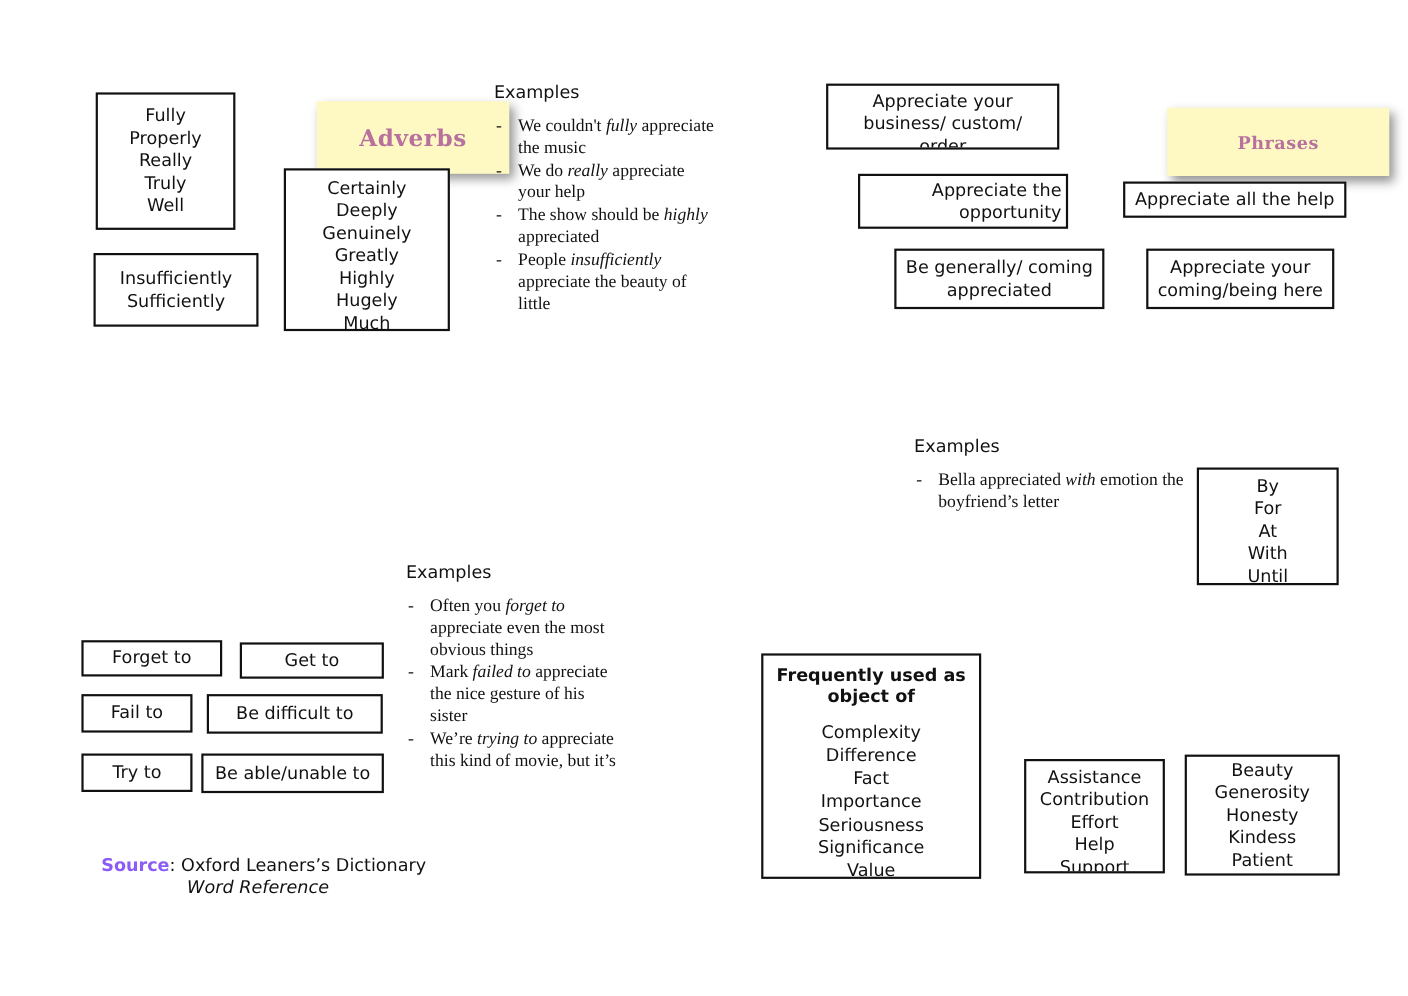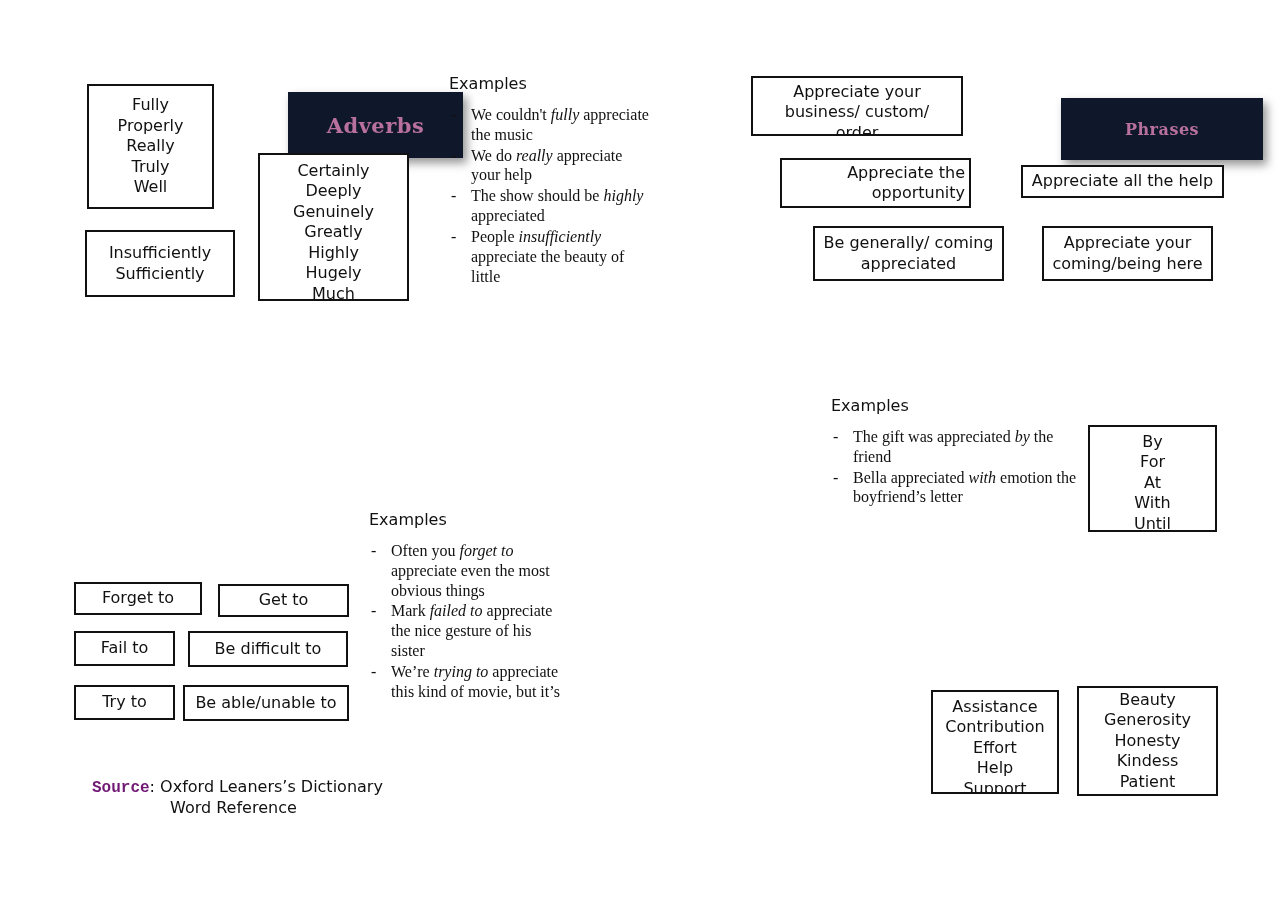--- a/index.html
+++ b/index.html
@@ -31,21 +31,21 @@
   }
   .box .ln{display:block;white-space:nowrap;}
 
   
   .box.clip{justify-content:flex-start;}
 
   
   .titlecard{
     position:absolute;
     box-sizing:border-box;
-    background:#0f172a;
+    background:#fef9c3;
     box-shadow:4px 5px 9px rgba(0,0,0,0.42);
     display:flex;
     align-items:center;
     justify-content:center;
     font-family:"DejaVu Serif", serif;
     font-weight:bold;
     color:#b8709f;
     letter-spacing:.5px;
   }
 
@@ -72,21 +72,21 @@
     border:2px solid #111111;background:#fff;
     text-align:center;overflow:hidden;
     padding:8px 6px 4px 6px;
   }
   .freqbox .fb-title{font-weight:bold;font-size:16px;line-height:1.2;}
   .freqbox .fb-list{margin-top:14px;font-size:16px;line-height:1.3;}
   .freqbox .fb-list .ln{display:block;}
 
   
   .source{position:absolute;font-size:16px;line-height:1.28;}
-  .source .lbl{color:#701a75;font-weight:bold;font-family:Liberation Mono, monospace;}
+  .source .lbl{color:#8b5cf6;font-weight:bold;}
 
   
   .chevron{position:absolute;}
 </style>
 </head>
 <body>
 
 <div class="stage">
 
   <div class="chevron" style="left:562px;top:-34px;width:86px;height:66px;">
@@ -158,21 +158,20 @@
   </div>
 
   <div class="box" style="left:1042px;top:226px;width:171px;height:55px;">
     <span class="ln">Appreciate your</span>
     <span class="ln">coming/being here</span>
   </div>
 
   <div class="examples" style="left:831px;top:396px;width:250px;height:145px;overflow:hidden;">
     <div class="ex-head">Examples</div>
     <ul>
-      <li><span>The gift was appreciated </span><em>by</em><span> the friend</span></li>
       <li><span>Bella appreciated </span><em>with</em><span> emotion the boyfriend’s letter</span></li>
     </ul>
   </div>
 
   <div class="box clip" style="left:1088px;top:425px;width:129px;height:107px;padding-top:5px;">
     <span class="ln">By</span>
     <span class="ln">For</span>
     <span class="ln">At</span>
     <span class="ln">With</span>
     <span class="ln">Until</span>
@@ -199,20 +198,35 @@
 
   <div class="examples" style="left:369px;top:510px;width:200px;height:226px;overflow:hidden;">
     <div class="ex-head">Examples</div>
     <ul>
       <li><span>Often you </span><em>forget to</em><span> appreciate even the most obvious things</span></li>
       <li><span>Mark </span><em>failed to</em><span> appreciate the nice gesture of his sister</span></li>
       <li><span>We’re </span><em>trying to</em><span> appreciate this kind of movie, but it’s</span></li>
     </ul>
   </div>
 
+  <div class="freqbox" style="left:692px;top:594px;width:200px;height:205px;">
+    <div class="fb-title">
+      <span class="ln">Frequently used as</span><br>
+      <span class="ln">object of</span>
+    </div>
+    <div class="fb-list">
+      <span class="ln">Complexity</span>
+      <span class="ln">Difference</span>
+      <span class="ln">Fact</span>
+      <span class="ln">Importance</span>
+      <span class="ln">Seriousness</span>
+      <span class="ln">Significance</span>
+      <span class="ln">Value</span>
+    </div>
+  </div>
 
   <div class="box clip" style="left:931px;top:690px;width:128px;height:104px;padding-top:5px;">
     <span class="ln">Assistance</span>
     <span class="ln">Contribution</span>
     <span class="ln">Effort</span>
     <span class="ln">Help</span>
     <span class="ln">Support</span>
   </div>
 
   <div class="box" style="left:1077px;top:686px;width:141px;height:110px;">
@@ -220,18 +234,18 @@
     <span class="ln">Generosity</span>
     <span class="ln">Honesty</span>
     <span class="ln">Kindess</span>
     <span class="ln">Patient</span>
   </div>
 
   <div class="source" style="left:92px;top:777px;width:400px;">
     <div>
       <span class="lbl">Source</span><span>: </span><span>Oxford Leaners’s Dictionary</span>
     </div>
-    <div style="padding-left:78px;">
+    <div style="padding-left:78px;font-style:italic;">
       <span>Word Reference</span>
     </div>
   </div>
 
 </div>
 
 </body></html>

